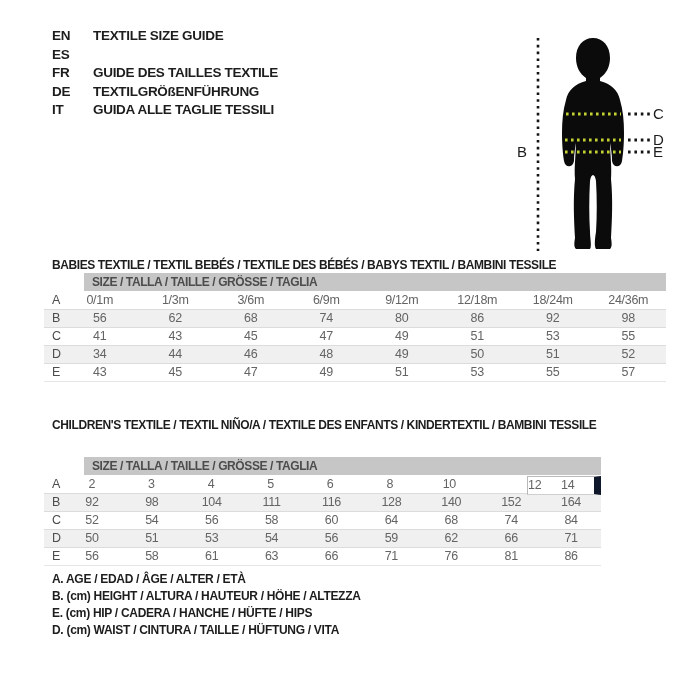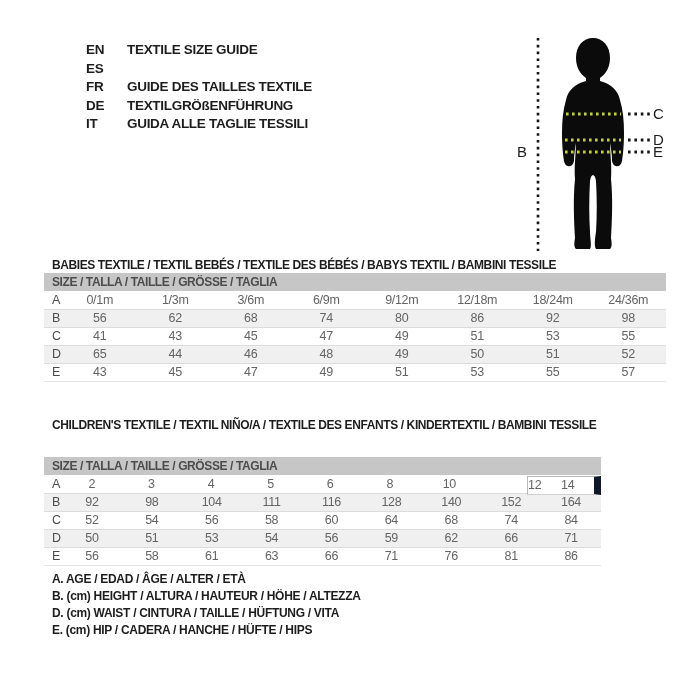--- a/index.html
+++ b/index.html
@@ -1,21 +1,21 @@
 <!DOCTYPE html>
 <html><head>
 <meta charset="utf-8">
 <style>
   html,body{margin:0;padding:0;background:#fff;}
   .page{
     position:relative;width:700px;height:700px;background:#fff;overflow:hidden;
     font-family:"Liberation Sans",sans-serif;color:#1d1d1d;
   }
   
-  .lang-list{position:absolute;left:52px;top:41px;margin-left:34px;}
+  .lang-list{position:absolute;left:52px;top:27px;}
   .lang-row{display:grid;grid-template-columns:41px auto;line-height:18.6px;}
   .lang-code,.lang-title{
     font-size:13.5px;font-weight:bold;letter-spacing:-0.3px;color:#1d1d1d;white-space:nowrap;
   }
   
   .figure{position:absolute;left:500px;top:20px;width:200px;height:240px;}
   .flabel{font-family:"Liberation Sans",sans-serif;font-size:15px;fill:#1c1c1c;}
   .vdash{stroke:#141414;stroke-width:2.6;stroke-dasharray:2.6 4.2;fill:none;}
   .gdash{stroke:#c3d232;stroke-width:3.2;stroke-dasharray:2.6 3.4;fill:none;}
   .kdash{stroke:#141414;stroke-width:3.2;stroke-dasharray:2.6 3.8;fill:none;}
@@ -25,21 +25,21 @@
     padding-left:8px;font-size:12px;line-height:15px;font-weight:bold;
     letter-spacing:-0.4px;color:#1d1d1d;white-space:nowrap;
   }
   .babies{top:258px;width:622px;}
   .babies .sec-title{}
   .children{top:418px;width:557px;}
   .children .sec-title{margin-bottom:24px;}
   .thead{
     background:#c6c6c6;color:#4c4c4c;font-size:12px;font-weight:bold;
     letter-spacing:-0.4px;height:18px;line-height:18px;padding-left:8px;
-    margin-bottom:1px;white-space:nowrap;
+    margin-bottom:1px;white-space:nowrap;margin-left:40px;
   }
   .trow{display:grid;height:17px;line-height:17px;border-bottom:1px solid #dcdcdc;}
   .trow:nth-child(even){background:#f0f0f0;}
   .trow:last-child{border-bottom:1px solid #e6e6e6;}
   .cols8{grid-template-columns:18px repeat(8,1fr);}
   .cols9{grid-template-columns:18px repeat(9,1fr);}
   .tlabel{padding-left:8px;font-size:12.5px;color:#4c4c4c;letter-spacing:-0.3px;}
   .tcell{text-align:center;font-size:12.5px;color:#646464;letter-spacing:-0.3px;}
   .hl{background:#fff;border-top:1px solid #b9b9b9;border-bottom:1px solid #cfcfcf;}
   .hl-first{border-left:1px solid #b9b9b9;margin-left:48px;}
@@ -141,21 +141,21 @@
             <span class="tcell">43</span>
             <span class="tcell">45</span>
             <span class="tcell">47</span>
             <span class="tcell">49</span>
             <span class="tcell">51</span>
             <span class="tcell">53</span>
             <span class="tcell">55</span>
           </div>
           <div class="trow cols8">
             <span class="tlabel">D</span>
-            <span class="tcell">65</span>
+            <span class="tcell">34</span>
             <span class="tcell">44</span>
             <span class="tcell">46</span>
             <span class="tcell">48</span>
             <span class="tcell">49</span>
             <span class="tcell">50</span>
             <span class="tcell">51</span>
             <span class="tcell">52</span>
           </div>
           <div class="trow cols8">
             <span class="tlabel">E</span>
@@ -237,17 +237,17 @@
             <span class="tcell">81</span>
             <span class="tcell">86</span>
           </div>
         </div>
     </div>
   </section>
 
   <div class="legend">
       <div class="leg-line">A. AGE / EDAD / ÂGE / ALTER / ETÀ</div>
       <div class="leg-line">B. (cm) HEIGHT / ALTURA / HAUTEUR / HÖHE / ALTEZZA</div>
+      <div class="leg-line">E. (cm) HIP / CADERA / HANCHE / HÜFTE / HIPS</div>
       <div class="leg-line">D. (cm) WAIST / CINTURA / TAILLE / HÜFTUNG / VITA</div>
-      <div class="leg-line">E. (cm) HIP / CADERA / HANCHE / HÜFTE / HIPS</div>
     </div>
 
 </div>
 
 </body></html>

